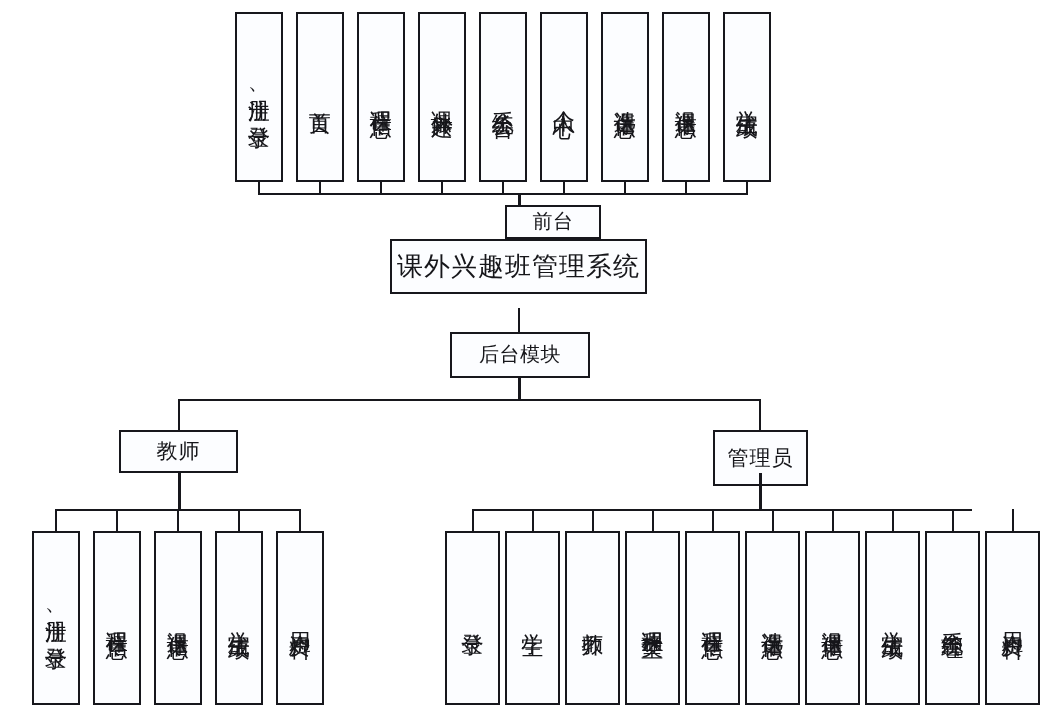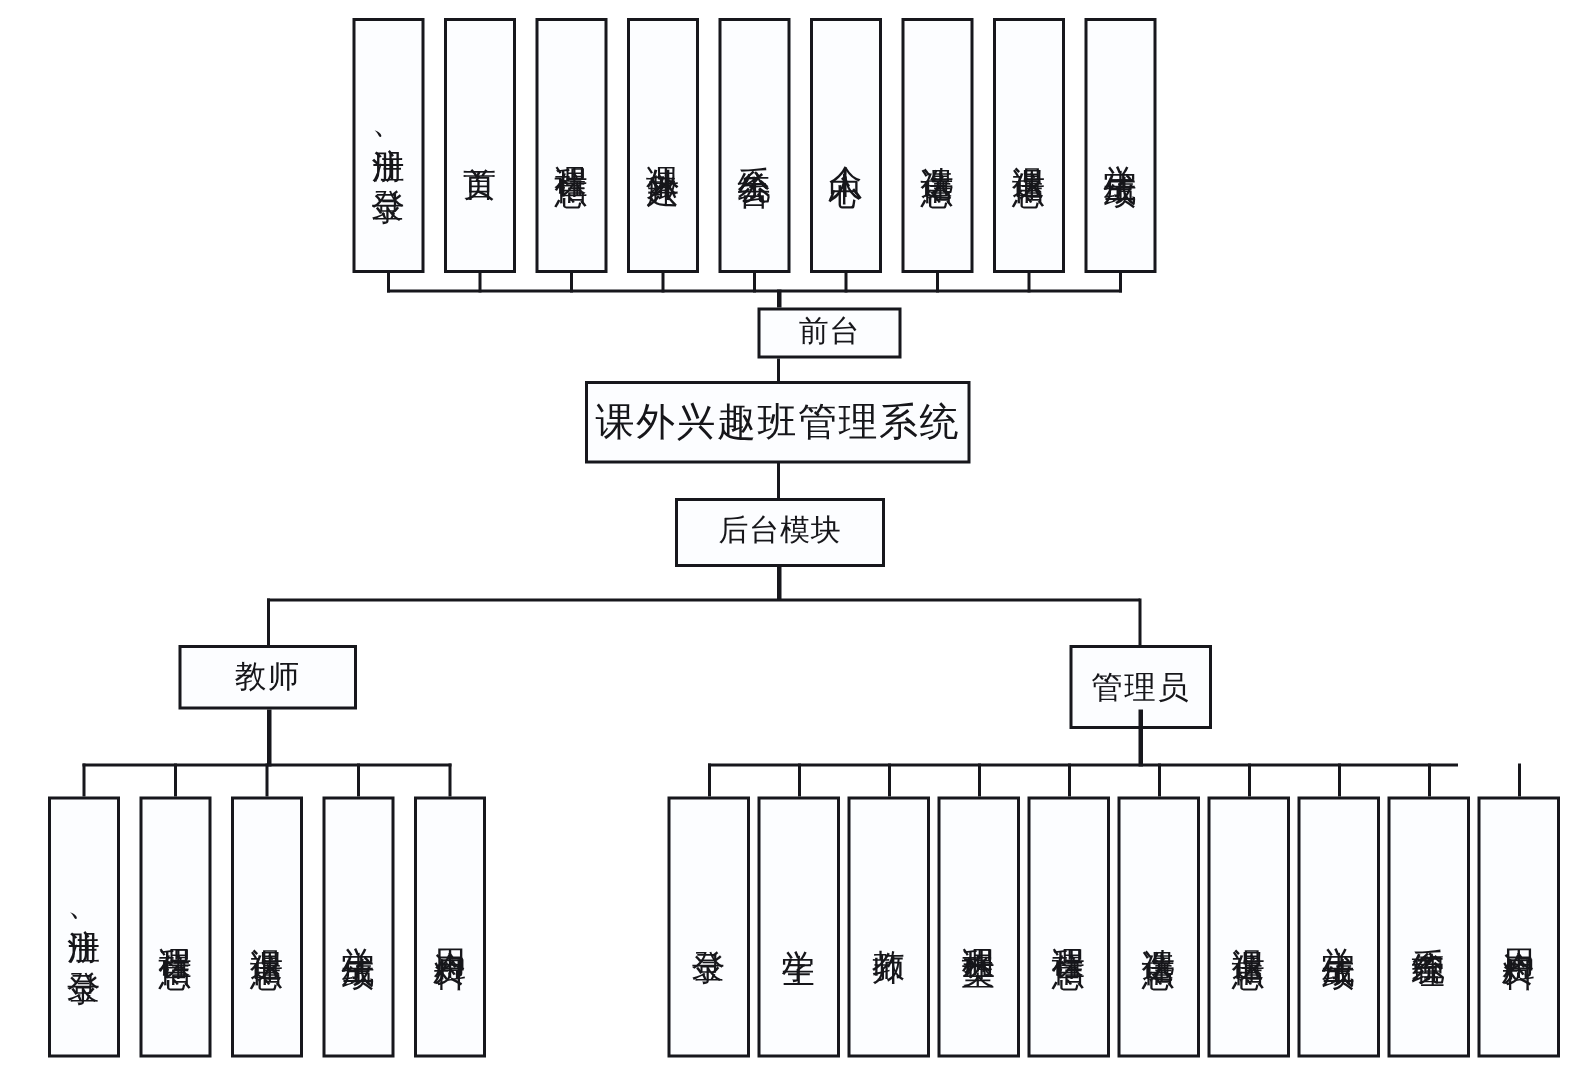--- a/index.html
+++ b/index.html
@@ -91,21 +91,21 @@
   <div class="ln v" style="left:746px; top:182px; height:13px;"></div>
 
   <div class="ln h" style="left:258px; top:193px; width:490px;"></div>
 
   <div class="ln thick v" style="left:518px; top:193px; height:14px;"></div>
 
   <div class="node horiz mid" style="left:471px; top:205px; width:96px; height:34px;margin-left:34px;">前台</div>
 
   <div class="ln v" style="left:518px; top:239px; height:16px;"></div>
 
-  <div class="node horiz root" style="left:390px; top:254px; width:257px; height:55px;">课外兴趣班管理系统</div>
+  <div class="node horiz root" style="left:390px; top:239px; width:257px; height:55px;">课外兴趣班管理系统</div>
 
   <div class="ln v" style="left:518px; top:308px; height:26px;"></div>
 
   <div class="node horiz mid" style="left:450px; top:332px; width:140px; height:46px;">后台模块</div>
 
   <div class="ln thick v" style="left:518px; top:378px; height:22px;"></div>
   <div class="ln h" style="left:178px; top:399px; width:582px;"></div>
   <div class="ln v" style="left:178px; top:399px; height:31px;"></div>
   <div class="ln v" style="left:759px; top:399px; height:31px;"></div>
 

